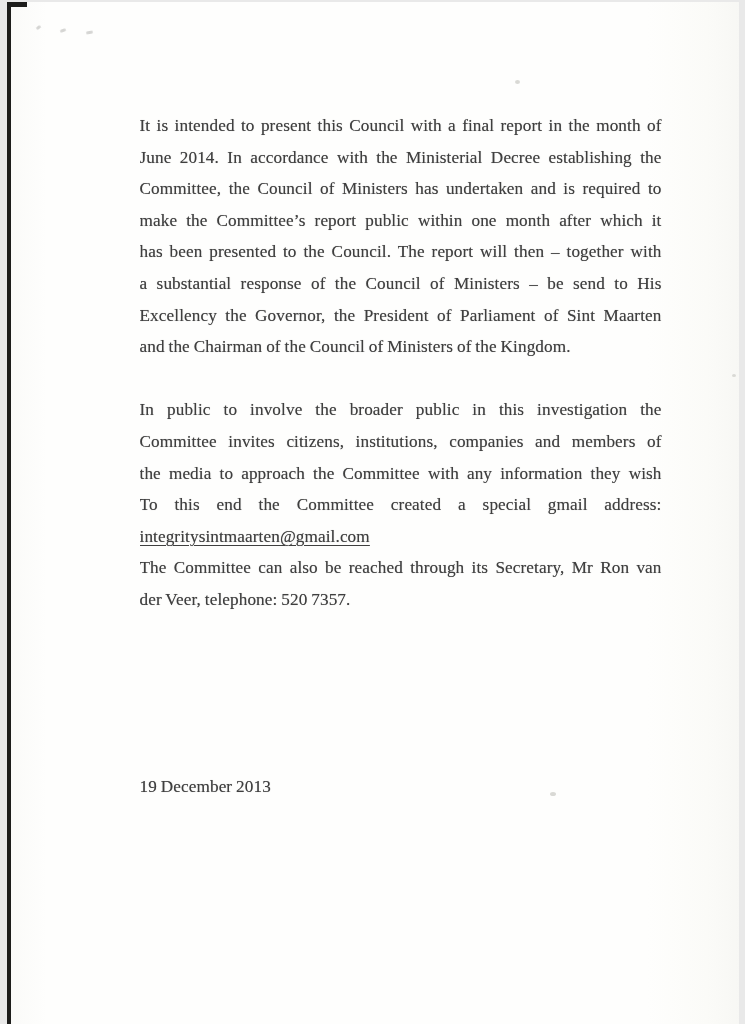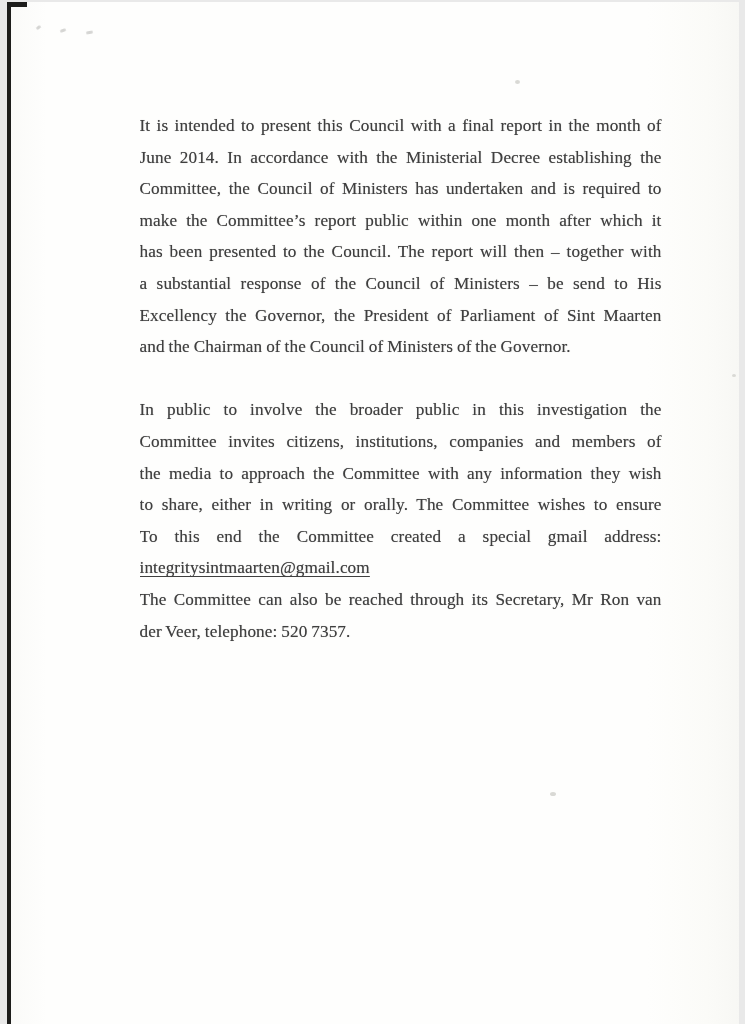--- a/index.html
+++ b/index.html
@@ -97,30 +97,30 @@
 
   <div class="textblock">
 
     <div class="line j">It is intended to present this Council with a final report in the month of</div>
     <div class="line j">June 2014. In accordance with the Ministerial Decree establishing the</div>
     <div class="line j">Committee, the Council of Ministers has undertaken and is required to</div>
     <div class="line j">make the Committee’s report public within one month after which it</div>
     <div class="line j">has been presented to the Council. The report will then – together with</div>
     <div class="line j">a substantial response of the Council of Ministers – be send to His</div>
     <div class="line j">Excellency the Governor, the President of Parliament of Sint Maarten</div>
-    <div class="line">and the Chairman of the Council of Ministers of the Governor.</div>
+    <div class="line">and the Chairman of the Council of Ministers of the Kingdom.</div>
 
     <div class="gap"></div>
 
     <div class="line j">In public to involve the broader public in this investigation the</div>
     <div class="line j">Committee invites citizens, institutions, companies and members of</div>
     <div class="line j">the media to approach the Committee with any information they wish</div>
-    <div class="line j">to share, either in writing or orally. The Committee wishes to ensure</div>
 
     <div class="line j">To this end the Committee created a special gmail address:</div>
     <div class="line"><span class="email">integritysintmaarten@gmail.com</span></div>
     <div class="line j">The Committee can also be reached through its Secretary, Mr Ron van</div>
     <div class="line">der Veer, telephone: 520 7357.</div>
 
   </div>
 
+  <div class="date line">19 December 2013</div>
 
 </div>
 
 </body></html>

